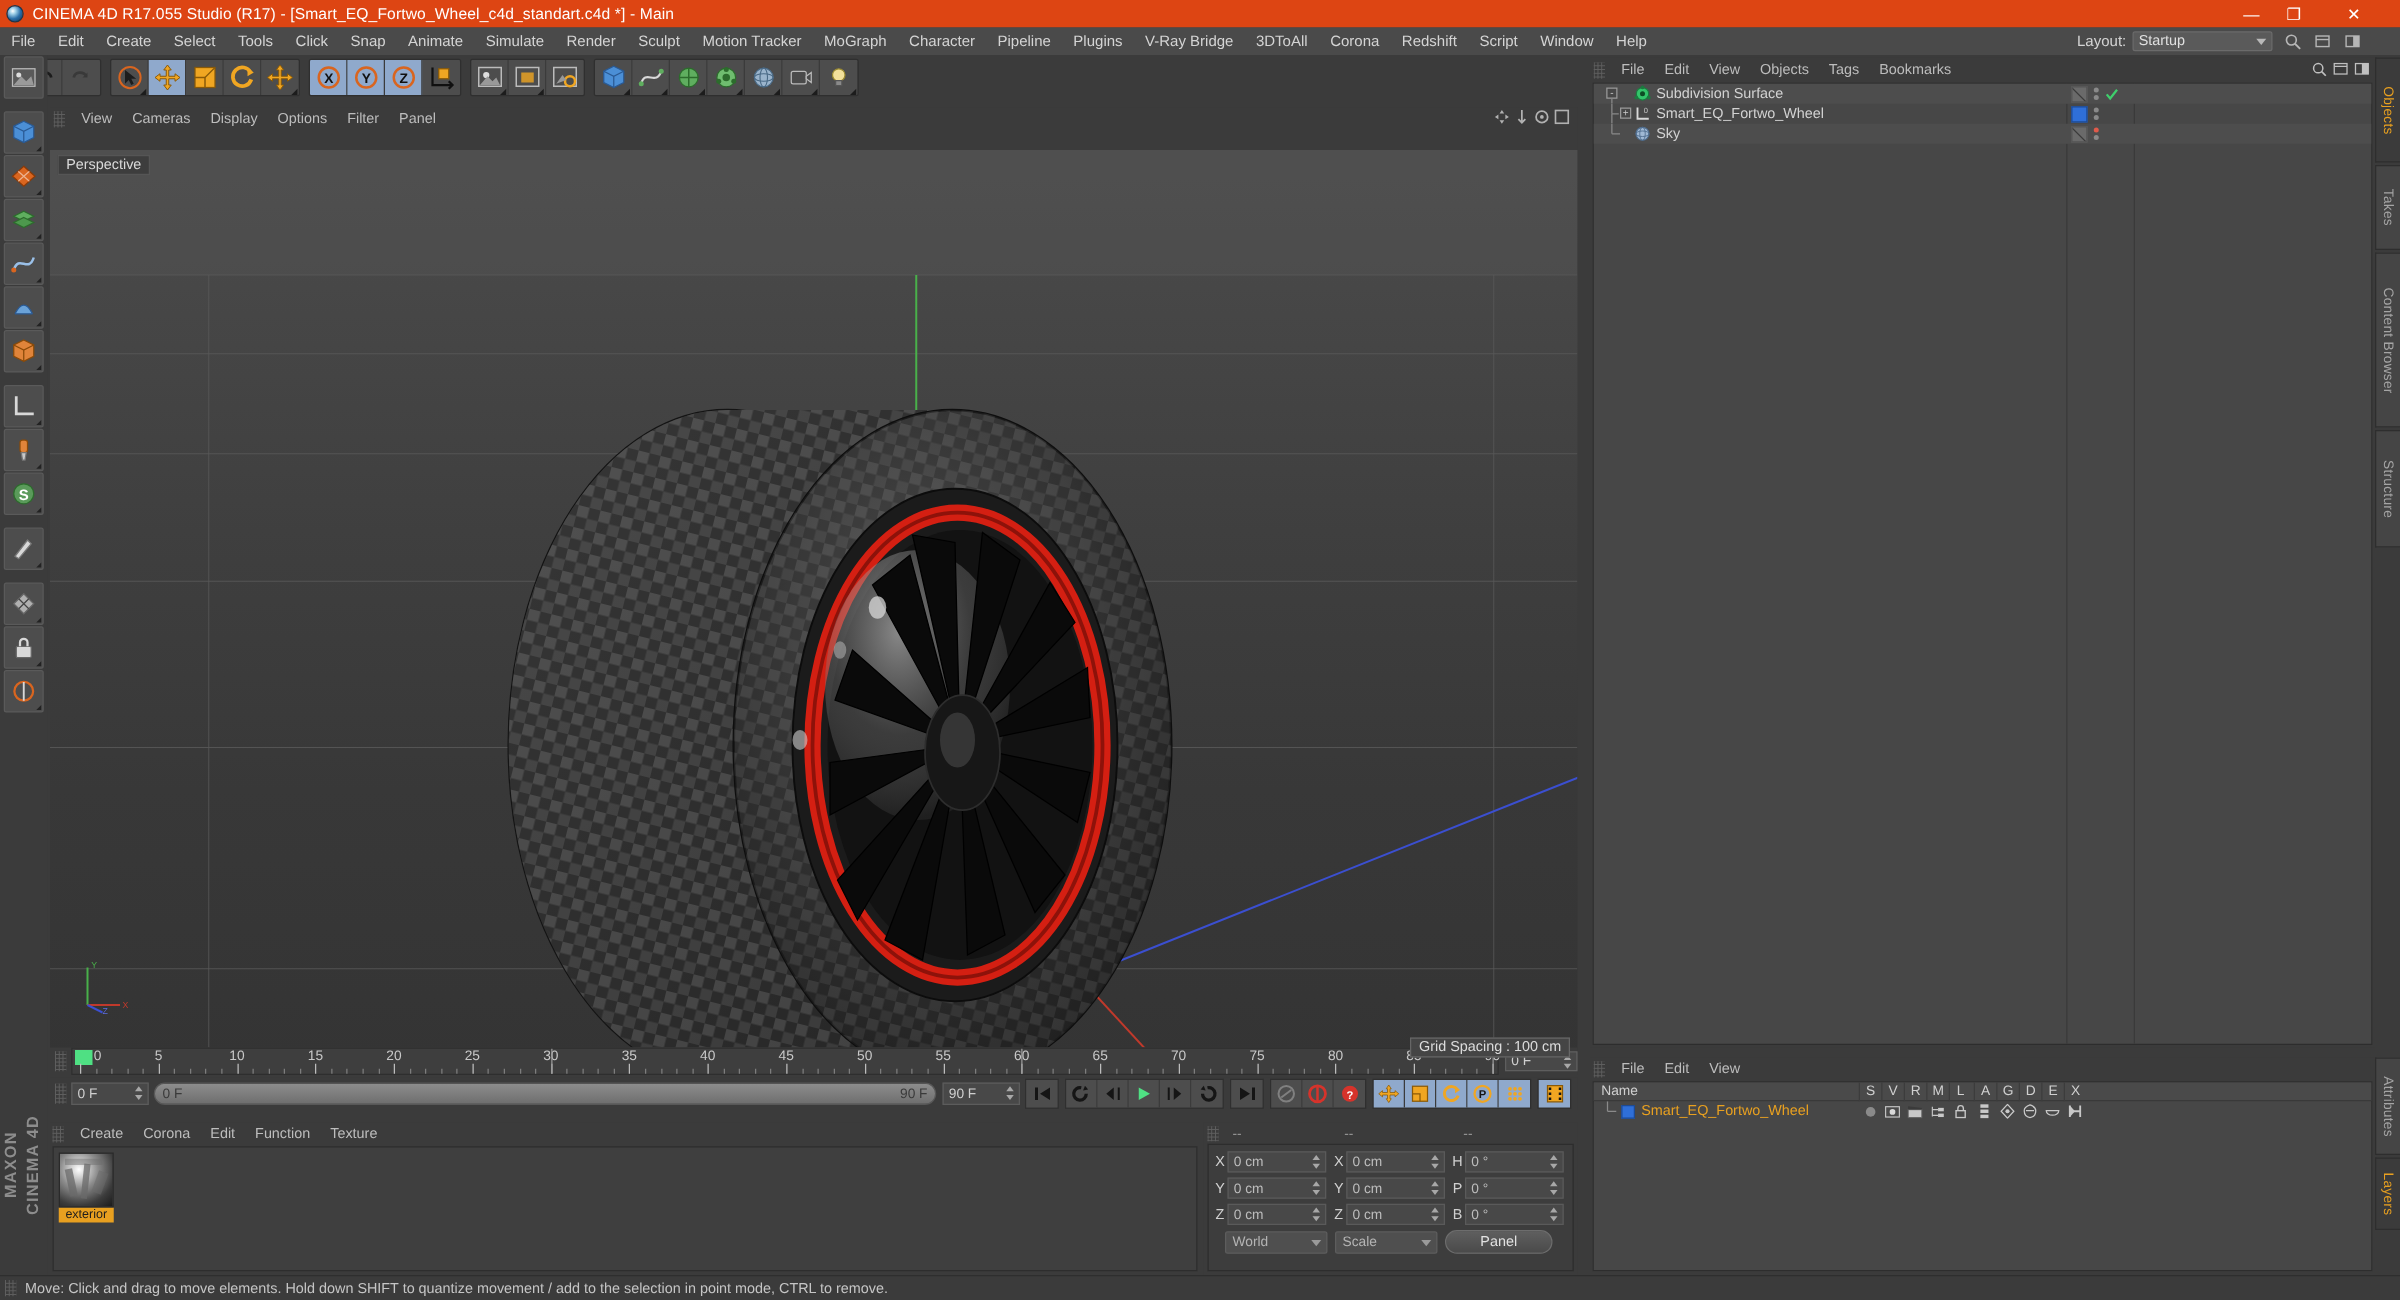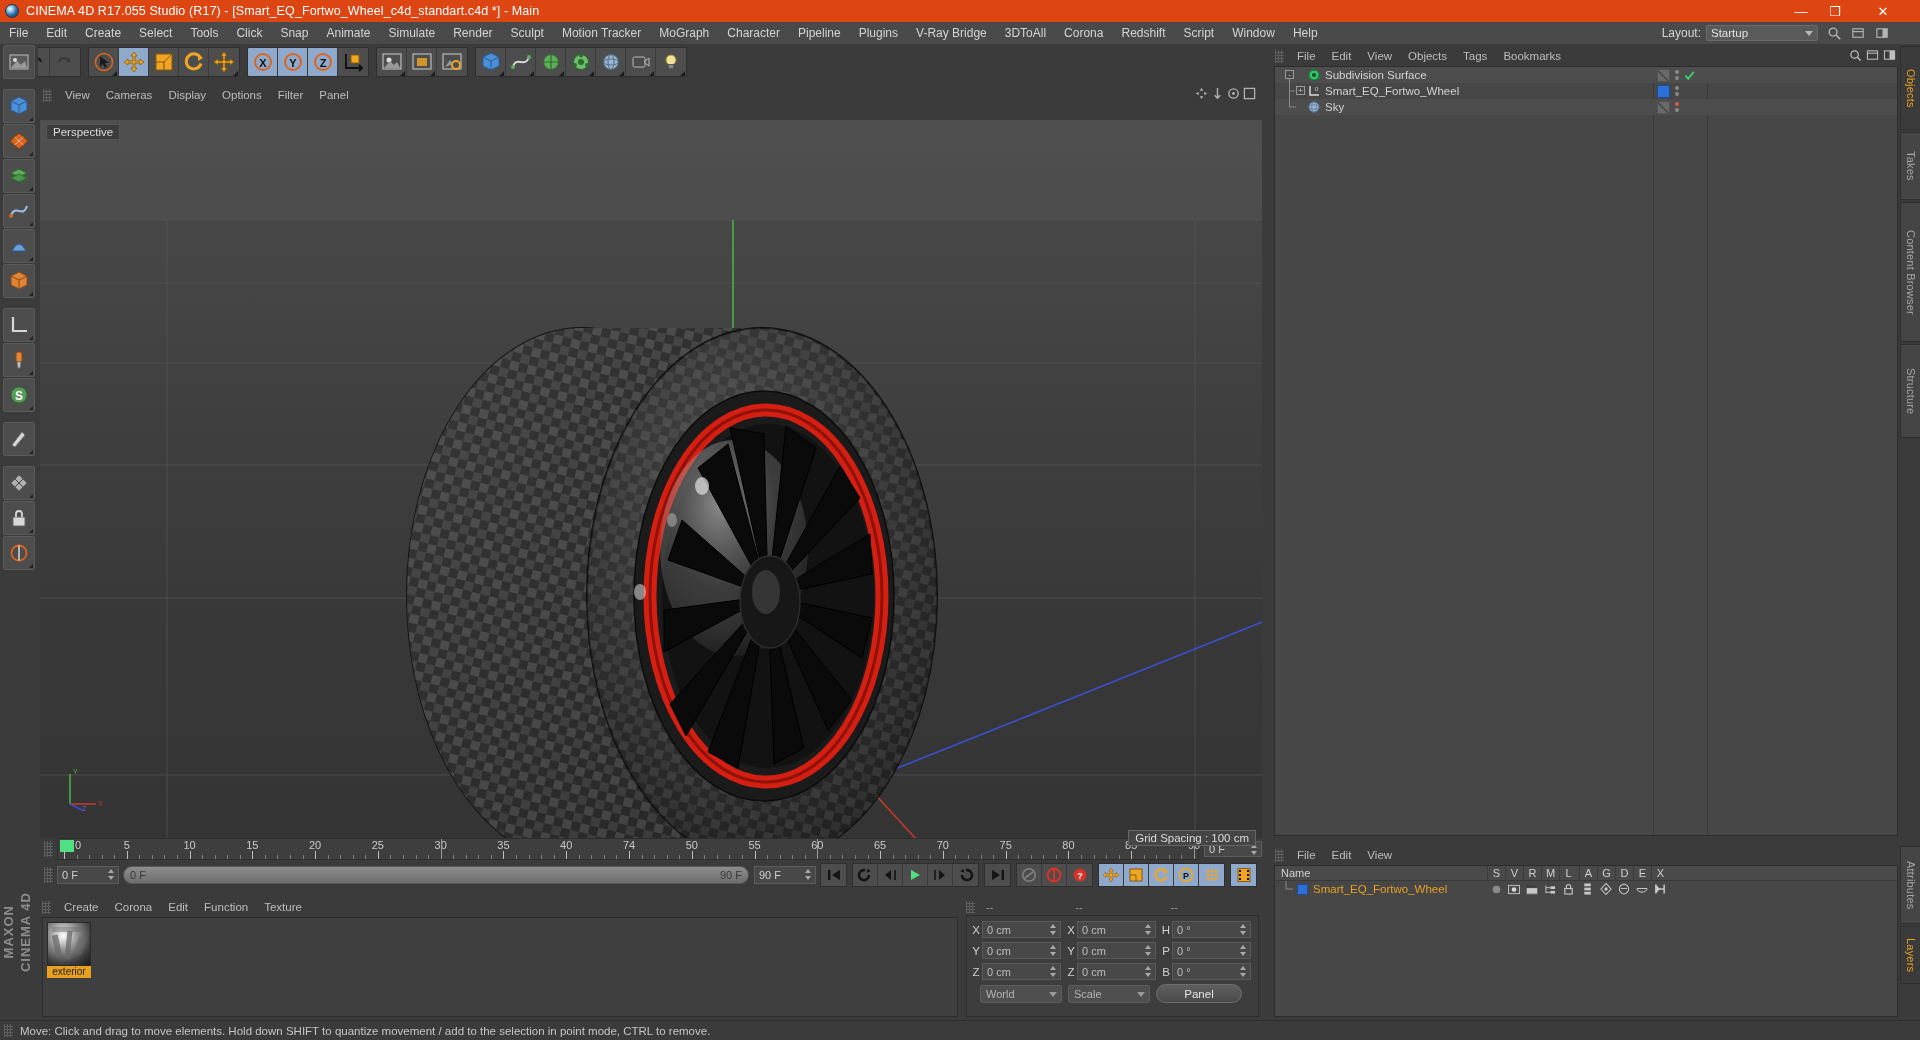--- a/index.html
+++ b/index.html
@@ -687,21 +687,21 @@
       <div class="tl-numrow" id="tl-numrow">
           <div class="tl-num" style="left: 17px; transform: translateX(0px);">0</div>
           <div class="tl-num" style="left: 68.7778px;">5</div>
           <div class="tl-num" style="left: 131.556px;">10</div>
           <div class="tl-num" style="left: 194.333px;">15</div>
           <div class="tl-num" style="left: 257.111px;">20</div>
           <div class="tl-num" style="left: 319.889px;">25</div>
           <div class="tl-num" style="left: 382.667px;">30</div>
           <div class="tl-num" style="left: 445.444px;">35</div>
           <div class="tl-num" style="left: 508.222px;">40</div>
-          <div class="tl-num" style="left: 571px;">74</div>
+          <div class="tl-num" style="left: 571px;">45</div>
           <div class="tl-num" style="left: 633.778px;">50</div>
           <div class="tl-num" style="left: 696.556px;">55</div>
           <div class="tl-num" style="left: 759.333px;">60</div>
           <div class="tl-num" style="left: 822.111px;">65</div>
           <div class="tl-num" style="left: 884.889px;">70</div>
           <div class="tl-num" style="left: 947.667px;">75</div>
           <div class="tl-num" style="left: 1010.44px;">80</div>
           <div class="tl-num" style="left: 1073.22px;">85</div>
           <div class="tl-num" style="left: 1136px;">90</div>
         </div>

